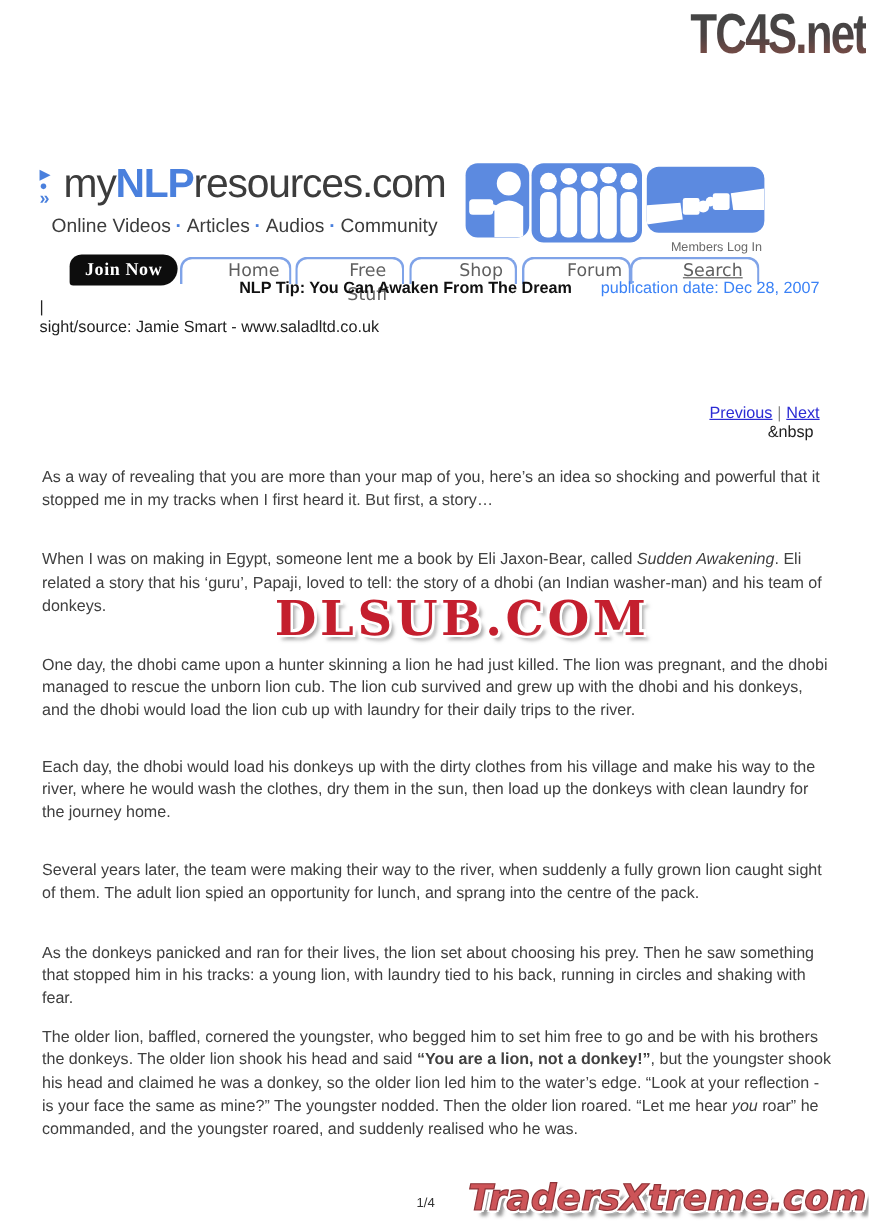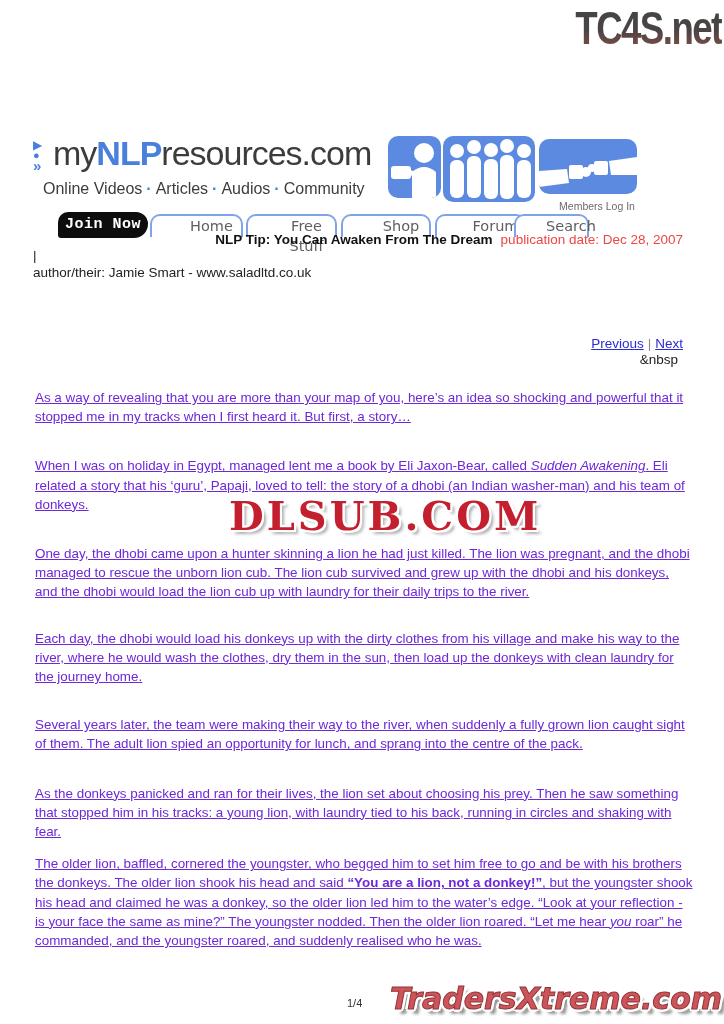--- a/index.html
+++ b/index.html
@@ -30,42 +30,42 @@
   .blue-box{position:absolute;background:#5c8ae0;border-radius:10px;overflow:hidden;}
   #bbox1{left:388px;top:136px;width:53px;height:62px;}
   #bbox2{left:443px;top:136px;width:92px;height:66px;}
   #bbox3{left:539px;top:139px;width:98px;height:55px;}
   .blue-box svg{display:block;width:100%;height:100%;}
   .members-login{position:absolute;top:200px;left:556px;width:82px;font-size:10.5px;color:#6a6a6a;text-align:center;}
 
   
   .tab-joinnow{position:absolute;top:212px;left:58px;width:90px;height:26px;background:#0d0d0d;
                color:#fff;font-weight:bold;font-size:15px;letter-spacing:.5px;text-align:center;
-               line-height:26px;border-radius:10px 12px 14px 3px;font-family:Liberation Mono, monospace;cursor:pointer;}
+               line-height:26px;border-radius:10px 12px 14px 3px;font-family:Liberation Serif, serif;cursor:pointer;}
   .tab{position:absolute;top:214px;height:23px;box-sizing:border-box;background:#fff;
        border:2px solid #7fa3e8;border-bottom:none;border-radius:10px 10px 0 0;color:#5f5f5f;
        font-size:14.5px;text-align:center;line-height:20px;font-family:"DejaVu Sans",sans-serif;cursor:pointer;padding-left:30px;}
   #tab-home{left:150px;width:93px;}
   #tab-freestuff{left:246px;width:91px;}
   #tab-shop{left:341px;width:90px;}
   #tab-forum{left:435px;width:91px;}
-  #tab-search{left:514px;width:75px;}
+  #tab-search{left:525px;width:108px;text-decoration:underline;}
 
   
   .title-row{position:absolute;top:232px;left:0;right:41px;text-align:right;font-size:13.5px;color:#111;}
   .title-row .title{font-weight:bold;}
-  .title-row .pubdate{margin-left:8px;font-weight:normal;color:#ef4444;}
+  .title-row .pubdate{margin-left:24px;font-weight:normal;color:#3b82f6;}
   .byline{position:absolute;left:33px;top:247px;font-size:13.5px;color:#222;line-height:17px;}
   .pagenav{position:absolute;top:336px;right:41px;font-size:13.5px;}
   .pagenav a{color:#2b2bd4;text-decoration:underline;cursor:pointer;}
   .pagenav .sep{color:#888;margin:0 4px;}
   .nbsp-text{position:absolute;top:352px;right:46px;font-size:13.5px;color:#222;}
 
   
-  .article{position:absolute;left:35px;top:388px;width:658px;font-size:13.4px;line-height:19.2px;color:#6d28d9;text-decoration:underline;}
+  .article{position:absolute;left:35px;top:388px;width:658px;font-size:13.4px;line-height:19.2px;color:#404040;}
   .article p{margin:0 0 30px 0;}
   .article p:nth-of-type(3){margin-bottom:27px;}
   .article p:nth-of-type(4){margin-bottom:29px;}
   .article p:nth-of-type(6){margin-bottom:13px;}
   .article p:nth-of-type(7){margin-bottom:9px;}
 
   
   .dlsub{position:absolute;left:202px;top:492px;z-index:5;font-family:"DejaVu Serif",serif;
          font-weight:bold;font-size:40px;letter-spacing:3px;color:#c41f2e;
          text-shadow:-2px -2px 0 #fff,2px -2px 0 #fff,-2px 2px 0 #fff,2px 2px 0 #fff,
@@ -147,31 +147,31 @@
   <div class="tab" id="tab-shop">Shop</div>
   <div class="tab" id="tab-forum">Forum</div>
   <div class="tab" id="tab-search">Search</div>
 
   <div class="title-row">
     <span class="title">NLP Tip: You Can Awaken From The Dream</span><span class="pubdate">publication date: Dec 28, 2007</span>
   </div>
 
   <div class="byline">
     <div>|</div>
-    <div>author/their: Jamie Smart - www.saladltd.co.uk</div>
+    <div>sight/source: Jamie Smart - www.saladltd.co.uk</div>
   </div>
 
   <div class="pagenav">
     <a>Previous</a><span class="sep">|</span><a>Next</a>
   </div>
   <div class="nbsp-text">&amp;nbsp</div>
 
   <div class="article" id="article-body">
       <p><span>As a way of revealing that you are more than your map of you, here’s an idea so shocking and powerful that it stopped me in my tracks when I first heard it. But first, a story…</span></p>
-      <p><span>When I was on holiday in Egypt, managed lent me a book by Eli Jaxon-Bear, called </span><i>Sudden Awakening</i><span>. Eli related a story that his ‘guru’, Papaji, loved to tell: the story of a dhobi (an Indian washer-man) and his team of donkeys.</span></p>
+      <p><span>When I was on making in Egypt, someone lent me a book by Eli Jaxon-Bear, called </span><i>Sudden Awakening</i><span>. Eli related a story that his ‘guru’, Papaji, loved to tell: the story of a dhobi (an Indian washer-man) and his team of donkeys.</span></p>
       <p><span>One day, the dhobi came upon a hunter skinning a lion he had just killed. The lion was pregnant, and the dhobi managed to rescue the unborn lion cub. The lion cub survived and grew up with the dhobi and his donkeys, and the dhobi would load the lion cub up with laundry for their daily trips to the river.</span></p>
       <p><span>Each day, the dhobi would load his donkeys up with the dirty clothes from his village and make his way to the river, where he would wash the clothes, dry them in the sun, then load up the donkeys with clean laundry for the journey home.</span></p>
       <p><span>Several years later, the team were making their way to the river, when suddenly a fully grown lion caught sight of them. The adult lion spied an opportunity for lunch, and sprang into the centre of the pack.</span></p>
       <p><span>As the donkeys panicked and ran for their lives, the lion set about choosing his prey. Then he saw something that stopped him in his tracks: a young lion, with laundry tied to his back, running in circles and shaking with fear.</span></p>
       <p><span>The older lion, baffled, cornered the youngster, who begged him to set him free to go and be with his brothers the donkeys. The older lion shook his head and said </span><b>“You are a lion, not a donkey!”</b><span>, but the youngster shook his head and claimed he was a donkey, so the older lion led him to the water’s edge. “Look at your reflection - is your face the same as mine?” The youngster nodded. Then the older lion roared. “Let me hear </span><i>you</i><span> roar” he commanded, and the youngster roared, and suddenly realised who he was.</span></p>
     </div>
 
   <div class="dlsub">DLSUB.COM</div>
 
   <div class="page-num">1/4</div>

